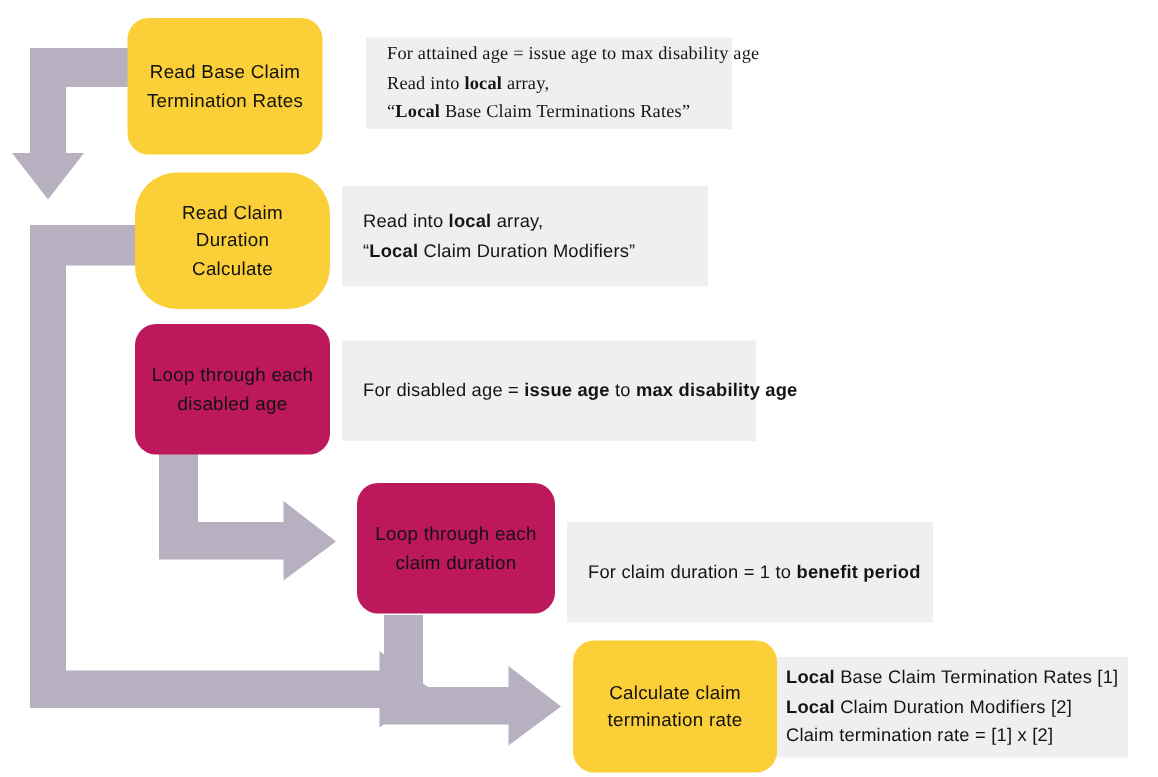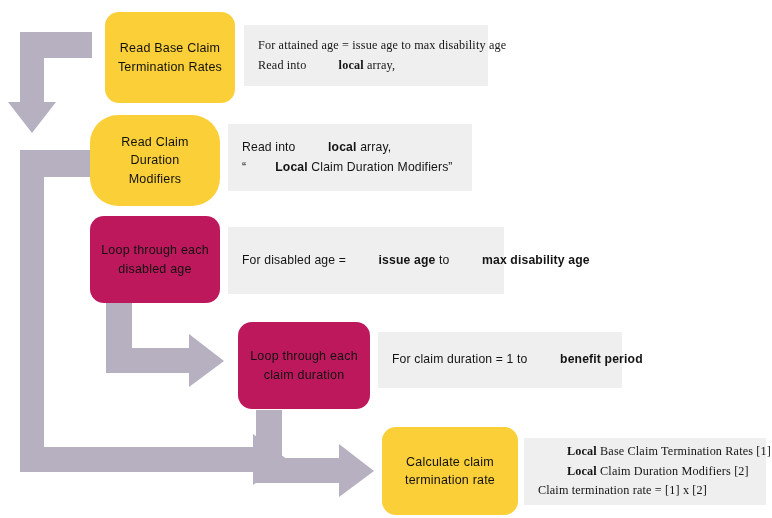--- a/index.html
+++ b/index.html
@@ -43,21 +43,21 @@
     flex-direction: column;
     justify-content: center;
     padding: 6px 14px;
     font-size: 12.2px;
     color: #141414;
     line-height: 1.62;
     letter-spacing: 0.15px;
     z-index: 2;
   }
   .note-box .line { white-space: nowrap; }
-  .note-box b { font-weight: bold; margin-left: 29px; }
+  .note-box b { font-weight: bold; }
 
   .arrow-svg {
     position: absolute;
     z-index: 1;
     overflow: visible;
   }
   .arrow-shape { fill: #B6B0C0; }
 </style>
 </head>
 <body>
@@ -73,31 +73,31 @@
   </svg>
 
   <svg class="arrow-svg" style="left:100px; top:296px; width:130px; height:90px;" viewBox="0 0 130 90">
     <path class="arrow-shape" d="M 6 4 L 32 4 L 32 52 L 89 52 L 89 38 L 124 65 L 89 91 L 89 77 L 6 77 Z"></path>
   </svg>
 
   <svg class="arrow-svg" style="left:250px; top:406px; width:130px; height:90px;" viewBox="0 0 130 90">
     <path class="arrow-shape" d="M 6 4 L 32 4 L 32 52 L 89 52 L 89 38 L 124 65 L 89 91 L 89 77 L 6 77 Z"></path>
   </svg>
 
-  <div class="proc-box yellow" style="left:105px; top:12px; width:130px; height:91px;">
+  <div class="proc-box yellow" style="left:85px; top:12px; width:130px; height:91px;">
     <div>
       <span>Read Base Claim</span><br>
       <span>Termination  Rates</span>
     </div>
   </div>
 
   <div class="proc-box yellow" style="left:90px; top:115px; width:130px; height:91px;border-radius:28px;">
     <div>
       <span>Read Claim Duration</span><br>
-      <span>Modifiers</span>
+      <span>Calculate</span>
     </div>
   </div>
 
   <div class="proc-box purple" style="left:90px; top:216px; width:130px; height:87px;">
     <div>
       <span>Loop through  each</span><br>
       <span>disabled  age</span>
     </div>
   </div>
 
@@ -115,44 +115,47 @@
     </div>
   </div>
 
   <div class="note-box" style="left:244px; top:25px; width:244px; height:61px;font-family:Liberation Serif, serif;">
     <div class="line">
       <span>For attained  age = issue age to max disability  age</span>
     </div>
     <div class="line">
       <span>Read into </span><b>local</b><span> array,</span>
     </div>
+    <div class="line">
+      <span>“</span><b>Local</b><span> Base Claim Terminations  Rates”</span>
+    </div>
   </div>
 
   <div class="note-box" style="left:228px; top:124px; width:244px; height:67px;">
     <div class="line">
       <span>Read into </span><b>local</b><span> array,</span>
     </div>
     <div class="line">
       <span>“</span><b>Local</b><span> Claim Duration  Modifiers”</span>
     </div>
   </div>
 
   <div class="note-box" style="left:228px; top:227px; width:276px; height:67px;">
     <div class="line">
       <span>For disabled  age = </span><b>issue age</b><span> to </span><b>max disability age</b>
     </div>
   </div>
 
-  <div class="note-box" style="left:378px; top:332px; width:244px; height:56px;">
+  <div class="note-box" style="left:378px; top:348px; width:244px; height:67px;">
     <div class="line">
       <span>For claim  duration  = 1 to </span><b>benefit period</b>
     </div>
   </div>
 
-  <div class="note-box" style="left:524px; top:438px; width:242px; height:67px;font-family:Liberation Serif, serif;">
+  <div class="note-box" style="left:510px; top:438px; width:242px; height:67px;">
     <div class="line">
       <b>Local</b><span> Base Claim Termination  Rates [1]</span>
     </div>
     <div class="line">
       <b>Local</b><span> Claim Duration Modifiers [2]</span>
     </div>
     <div class="line">
       <span>Claim termination  rate = [1] x [2]</span>
     </div>
   </div>

